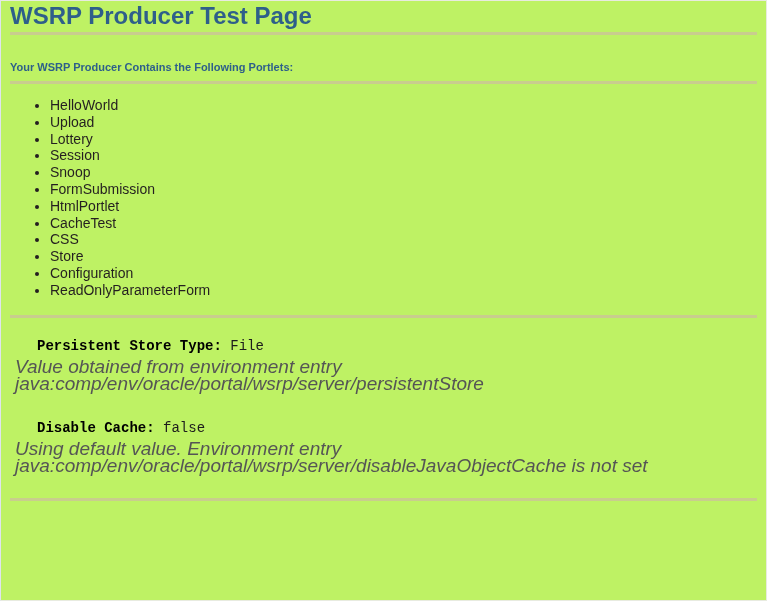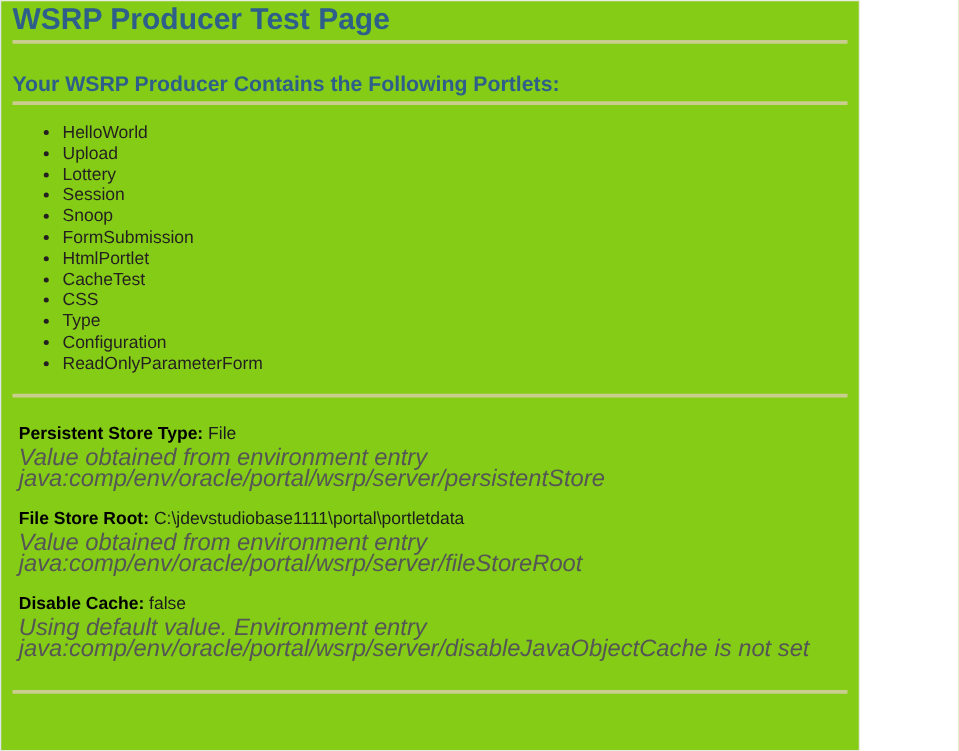--- a/index.html
+++ b/index.html
@@ -10,44 +10,44 @@
   body {
     width: 767px;
     height: 601px;
     background: #ffffff;
     font-family: "Liberation Sans", sans-serif;
     overflow: hidden;
   }
 
   #page-frame {
     box-sizing: border-box;
-    width: 688px;
+    width: 767px;
     height: 601px;
-    background: #84cc16;
+    background: #bef264;
     border: 1px solid #e8ebe0;
     border-left-color: #dfe4ee;
     padding: 0 9px 0 9px;
     position: relative;
     overflow: hidden;
   }
 
   
   h1.title {
     font-family: "Liberation Sans", sans-serif;
     font-size: 24px;
     font-weight: bold;
     color: #2e5f8a;
     margin: 0;
     padding: 2px 0 3px 0;
     line-height: 26px;
     letter-spacing: 0px;
   }
   h2.section {
     font-family: "Liberation Sans", sans-serif;
-    font-size: 17px;
+    font-size: 11px;
     font-weight: bold;
     color: #2e5f8a;
     margin: 0;
     padding: 0 0 3px 0;
     line-height: 21px;
   }
   .rule {
     height: 0;
     border: 0;
     border-top: 3px solid #c9cd8e;
@@ -79,25 +79,26 @@
   }
   ul.portlet-list li a {
     color: #241f20;
     text-decoration: none;
     text-align: center;
   }
 
   
   .cfg-block { margin: 0 0 0 0; }
   .cfg-line {
-    font-family: Liberation Sans, sans-serif;
+    font-family: Liberation Mono, monospace;
     font-size: 14px;
     line-height: 17px;
     color: #000000;
     padding: 0 0 0 5px;
+    margin-left: 22px;
   }
   .cfg-label {
     font-weight: bold;
     color: #000000;
   }
   .cfg-value {
     font-weight: normal;
     color: #1c1c1c;
   }
   .cfg-note {
@@ -137,48 +138,41 @@
   <ul class="portlet-list">
     <li><a href="#">HelloWorld</a></li>
     <li><a href="#">Upload</a></li>
     <li><a href="#">Lottery</a></li>
     <li><a href="#">Session</a></li>
     <li><a href="#">Snoop</a></li>
     <li><a href="#">FormSubmission</a></li>
     <li><a href="#">HtmlPortlet</a></li>
     <li><a href="#">CacheTest</a></li>
     <li><a href="#">CSS</a></li>
-    <li><a href="#">Type</a></li>
+    <li><a href="#">Store</a></li>
     <li><a href="#">Configuration</a></li>
     <li><a href="#">ReadOnlyParameterForm</a></li>
   </ul>
 
   <div class="gap-list-to-h2"></div>
 
   <hr class="rule">
 
   <div class="gap-h2-to-cfg"></div>
 
   <div class="cfg-block">
     <div class="cfg-line">
       <span class="cfg-label">Persistent Store Type:</span>
       <span class="cfg-value">File</span>
     </div>
     <div class="cfg-note">Value obtained from environment entry java:comp/env/oracle/portal/wsrp/server/persistentStore</div>
   </div>
 
   <div class="cfg-spacer"></div>
 
-  <div class="cfg-block">
-    <div class="cfg-line">
-      <span class="cfg-label">File Store Root:</span>
-      <span class="cfg-value">C:\jdevstudiobase1111\portal\portletdata</span>
-    </div>
-    <div class="cfg-note">Value obtained from environment entry java:comp/env/oracle/portal/wsrp/server/fileStoreRoot</div>
-  </div>
 
   <div class="cfg-spacer"></div>
 
   <div class="cfg-block">
     <div class="cfg-line">
       <span class="cfg-label">Disable Cache:</span>
       <span class="cfg-value">false</span>
     </div>
     <div class="cfg-note">Using default value. Environment entry java:comp/env/oracle/portal/wsrp/server/disableJavaObjectCache is not set</div>
   </div>

